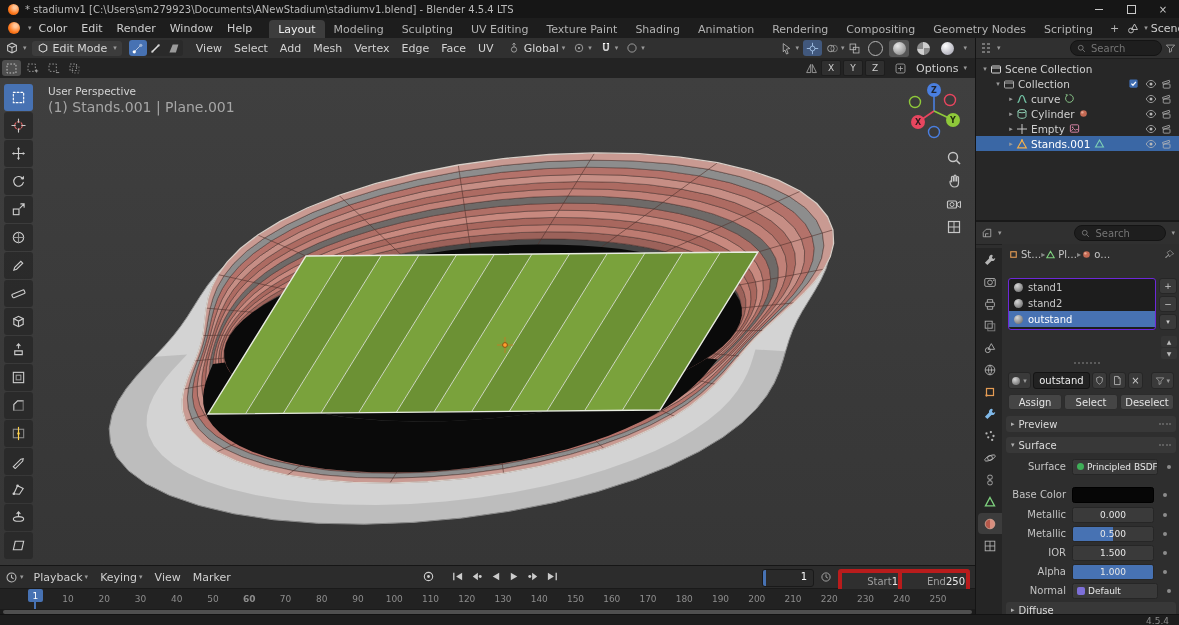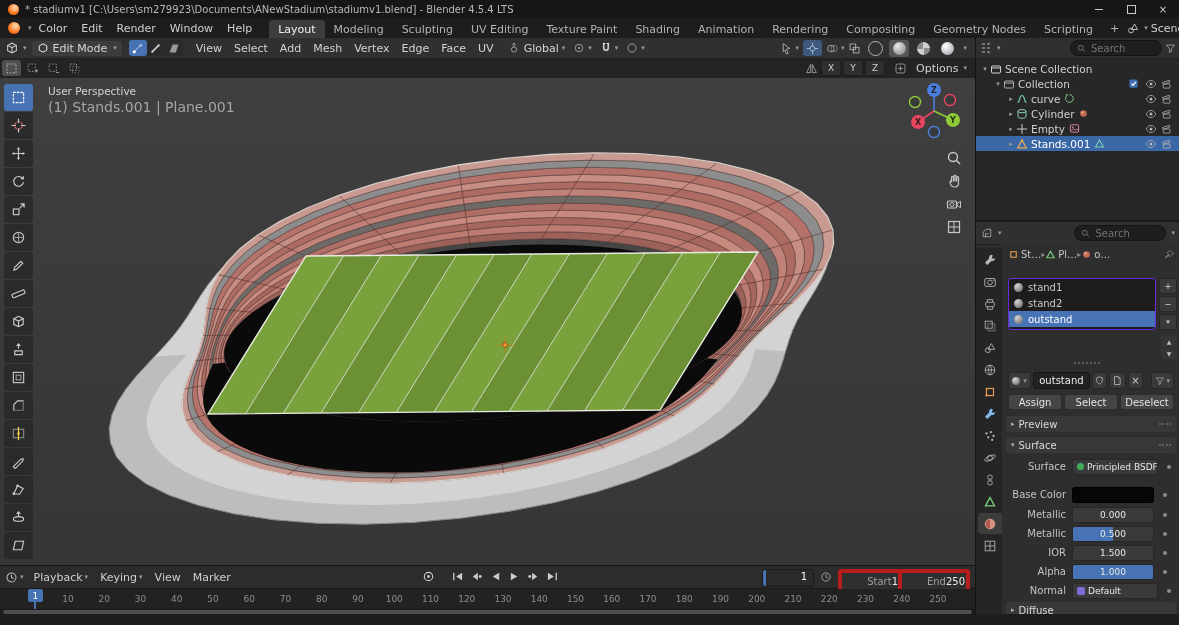--- a/index.html
+++ b/index.html
@@ -1150,21 +1150,21 @@
       </div>
     </div>
     <div class="tl-ruler" id="tl-ruler">
       <div class="playhead-line" id="playhead-line" style="left: 34.4px;"></div>
       <div class="playhead-label" id="playhead-label" style="left: 27.9px;">1</div>
     <div class="tick" style="left: 68.025px;">10</div>
         <div class="tick" style="left: 104.275px;">20</div>
         <div class="tick" style="left: 140.525px;">30</div>
         <div class="tick" style="left: 176.775px;">40</div>
         <div class="tick" style="left: 213.025px;">50</div>
-        <div class="tick" style="left: 249.275px;">60</div>
+        <div class="tick" style="left: 249.275px; font-weight: bold;">60</div>
         <div class="tick" style="left: 285.525px;">70</div>
         <div class="tick" style="left: 321.775px;">80</div>
         <div class="tick" style="left: 358.025px;">90</div>
         <div class="tick" style="left: 394.275px;">100</div>
         <div class="tick" style="left: 430.525px;">110</div>
         <div class="tick" style="left: 466.775px;">120</div>
         <div class="tick" style="left: 503.025px;">130</div>
         <div class="tick" style="left: 539.275px;">140</div>
         <div class="tick" style="left: 575.525px;">150</div>
         <div class="tick" style="left: 611.775px;">160</div>
@@ -1176,14 +1176,17 @@
         <div class="tick" style="left: 829.275px;">220</div>
         <div class="tick" style="left: 865.525px;">230</div>
         <div class="tick" style="left: 901.775px;">240</div>
         <div class="tick" style="left: 938.025px;">250</div>
       </div>
     <div class="tl-scroll">
       <div class="tl-scrollbar"></div>
     </div>
   </div>
 
+  <div class="abs statusbar">
+    <span class="version">4.5.4</span>
+  </div>
 
 </div>
 
 </body></html>

